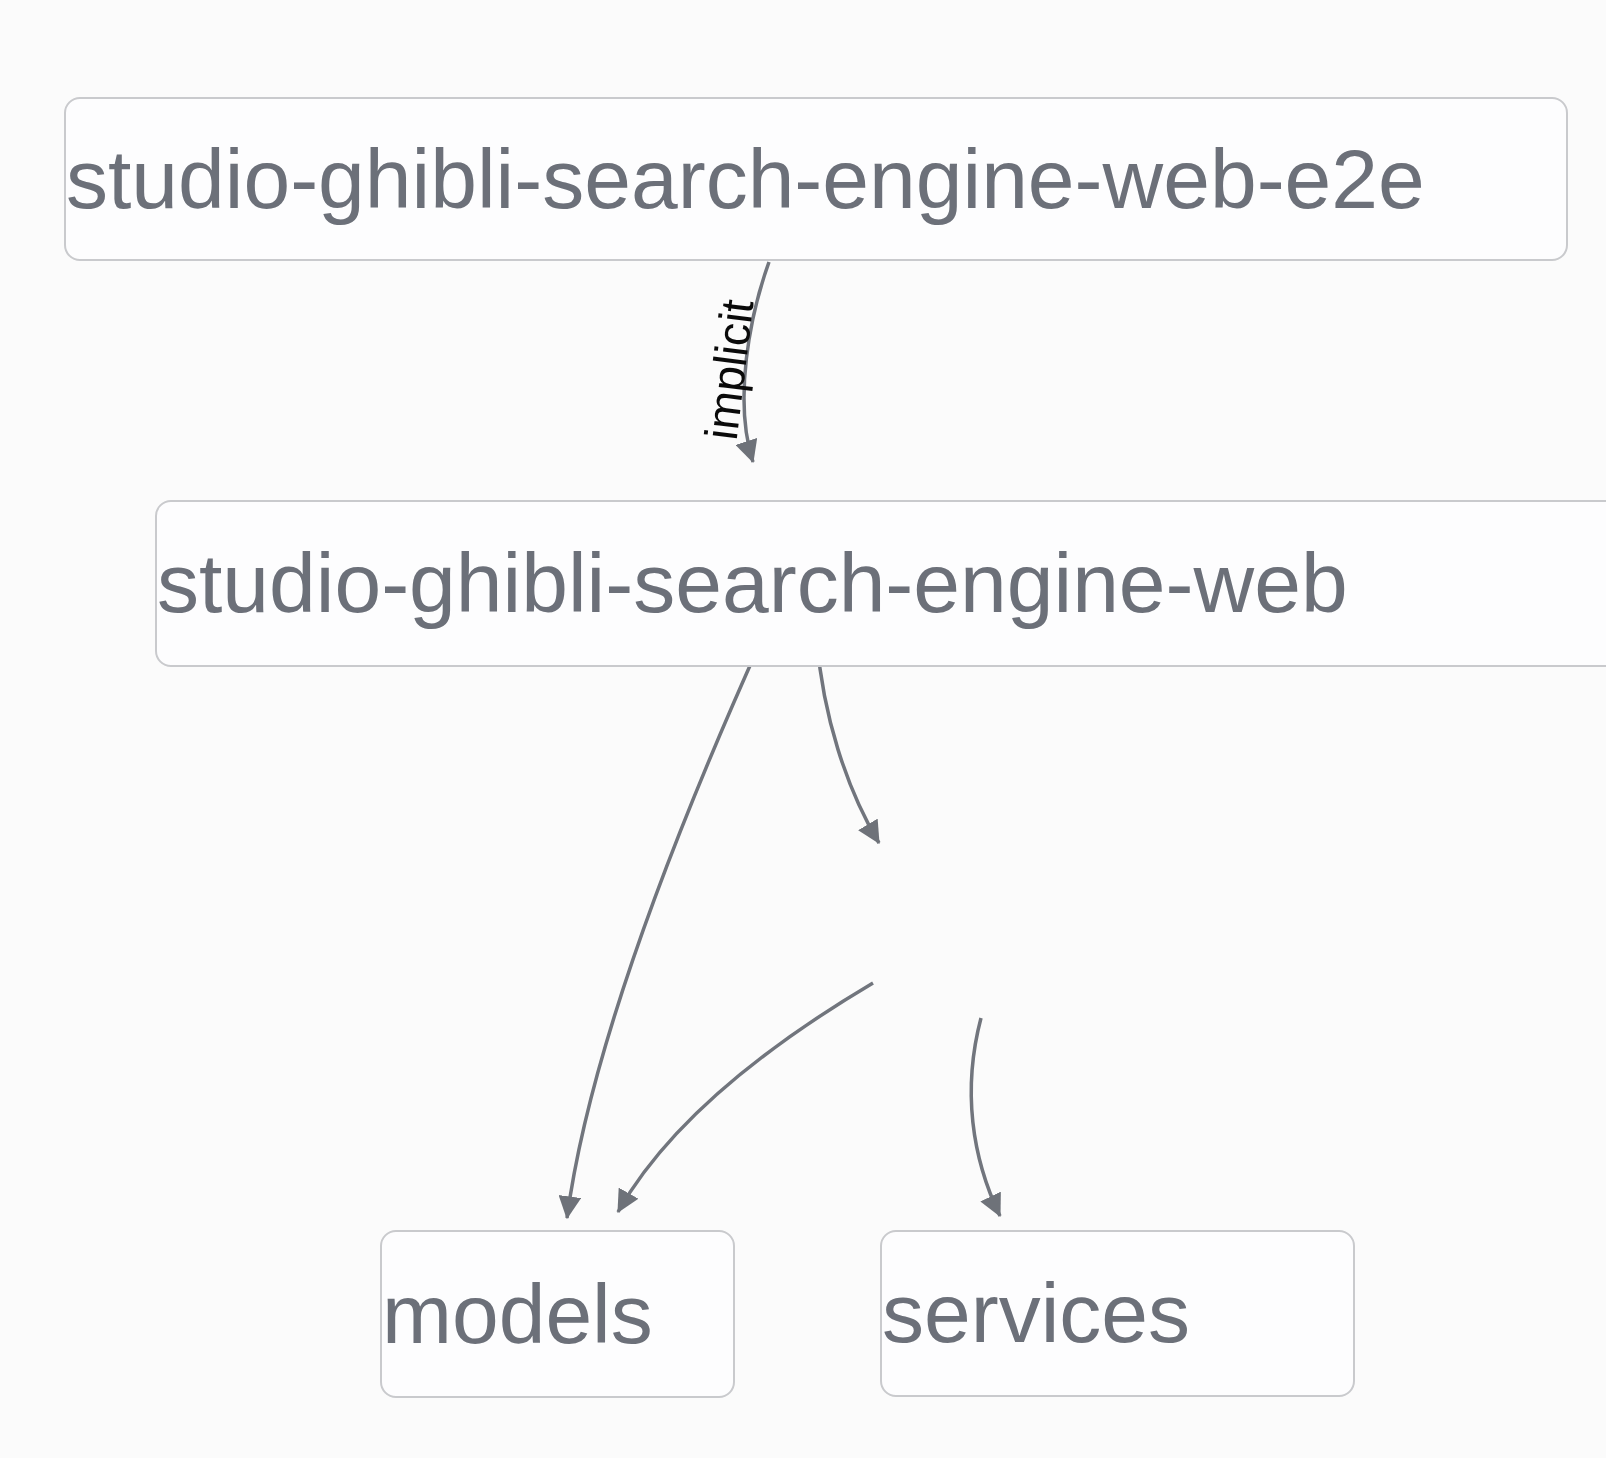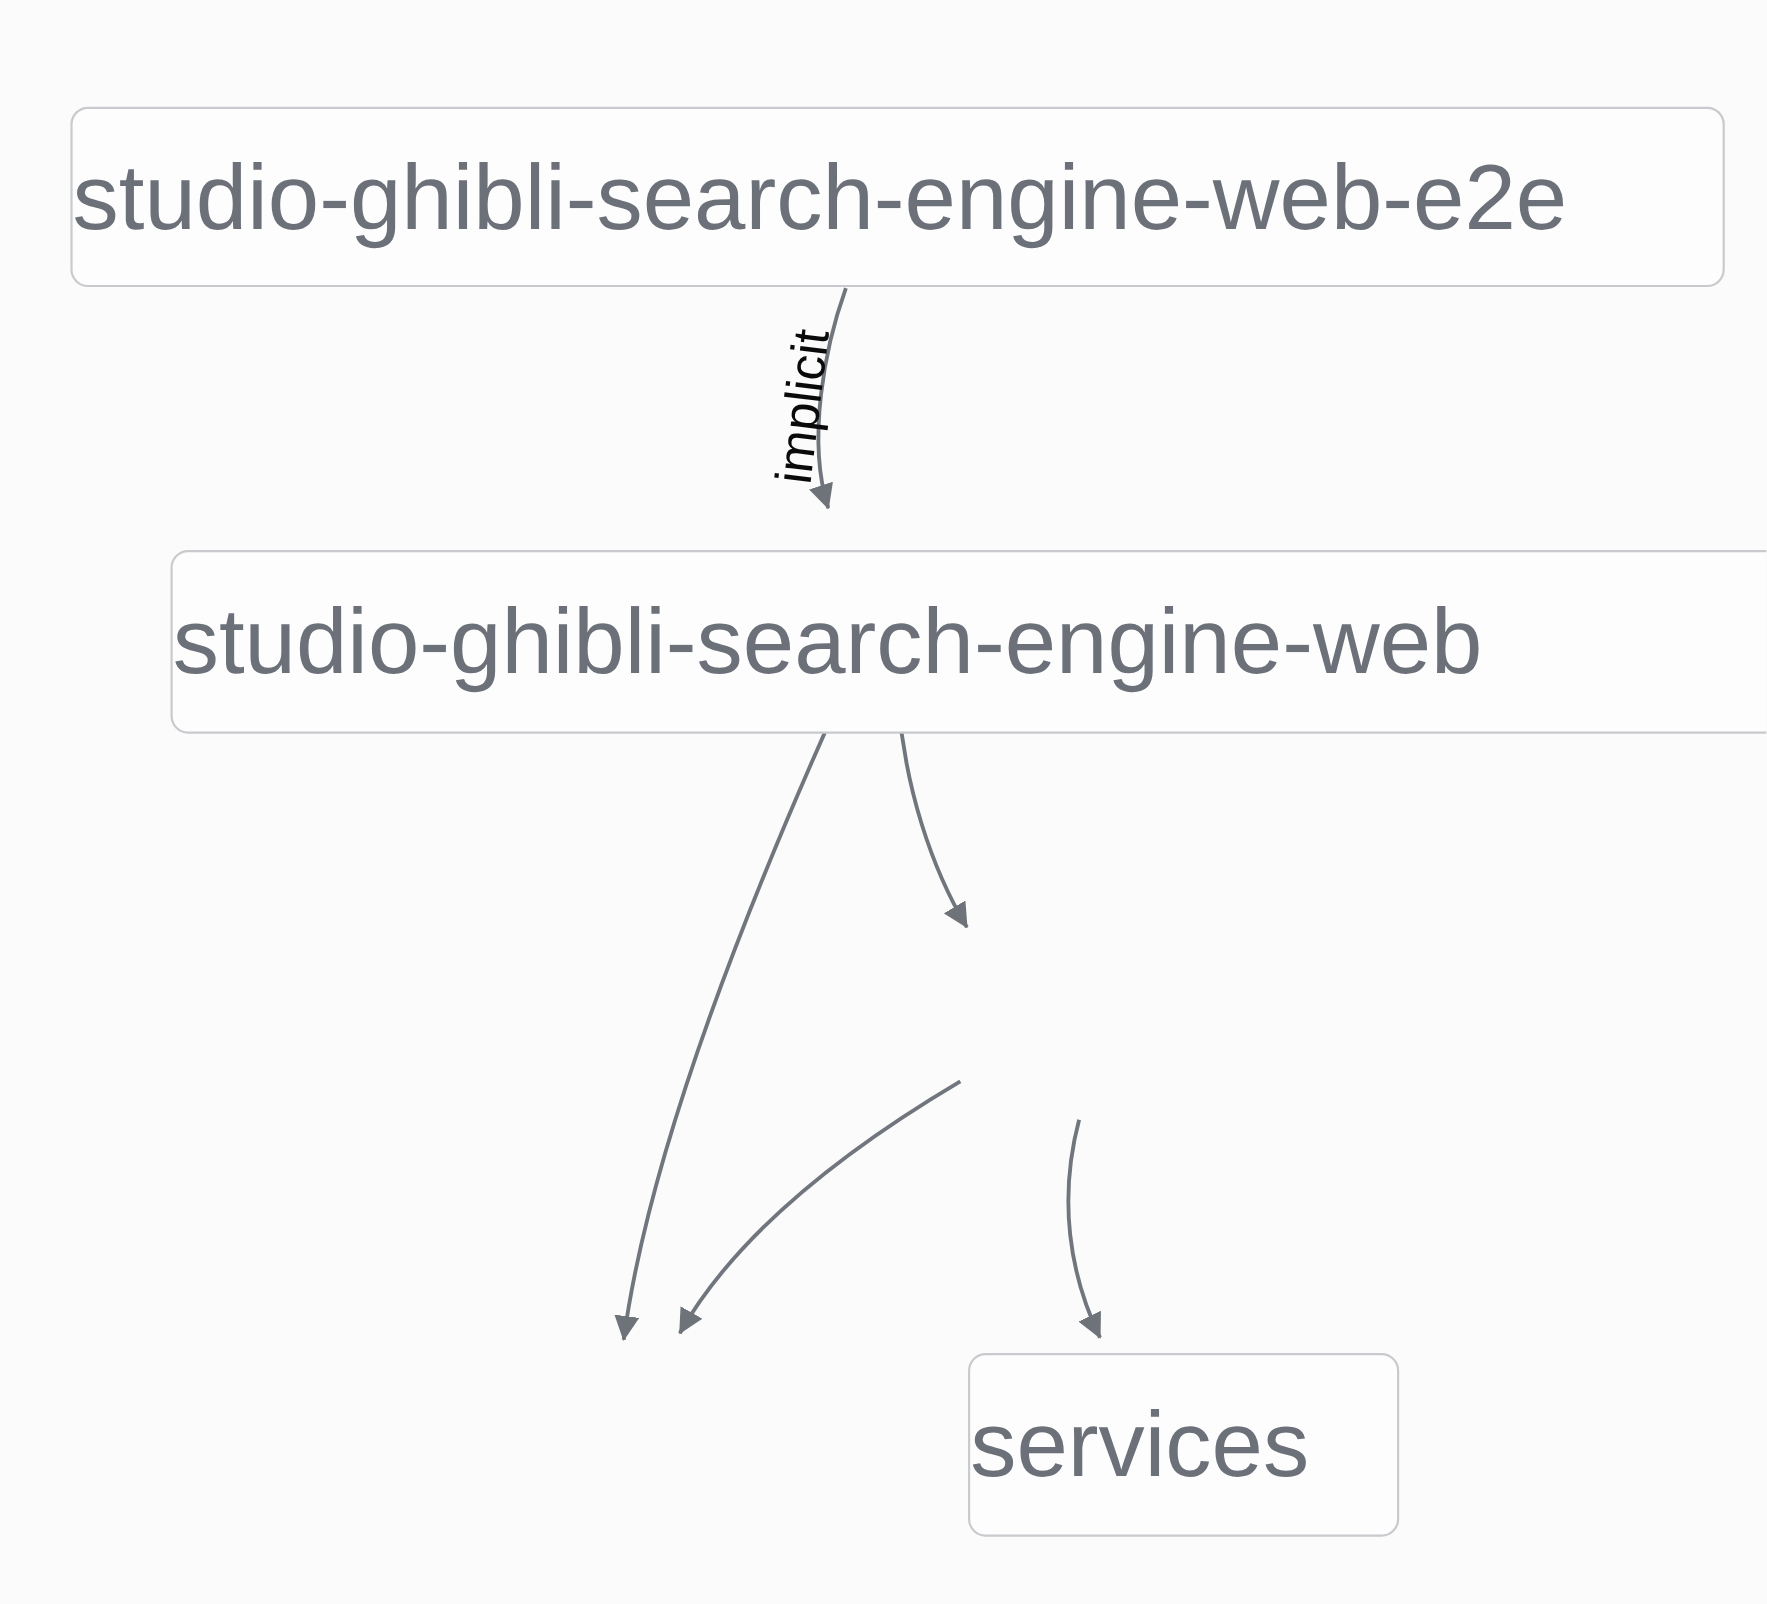--- a/index.html
+++ b/index.html
@@ -43,21 +43,21 @@
     border-radius: 16px;
     color: #6c7079;
     font-size: 84px;
     white-space: nowrap;
     cursor: pointer;
   }
   .node-e2e      { left: 64px;  top: 97px;   width: 1504px; height: 164px; }
   .node-web      { left: 155px; top: 473px;  width: 1596px; height: 167px; margin-top: 27px; }
   .node-store    { left: 873px; top: 853px;  width: 274px;  height: 164px; }
   .node-models   { left: 380px; top: 1230px; width: 355px;  height: 168px; }
-  .node-services { left: 880px; top: 1230px; width: 392px;  height: 167px; }
+  .node-services { left: 880px; top: 1230px; width: 475px;  height: 167px; }
 </style>
 </head>
 <body>
 
 <div class="canvas">
 
   <svg class="edges-layer" viewBox="0 0 1606 1458" xmlns="http://www.w3.org/2000/svg">
     <defs>
       <marker id="arrow" viewBox="0 0 10 10" refX="9.5" refY="5" markerWidth="6.5" markerHeight="6.5" orient="auto-start-reverse">
         <path d="M 0 0 L 10 5 L 0 10 z" fill="#6e7279"></path>
@@ -79,18 +79,21 @@
 
   <div class="node node-e2e">
     <span>studio-ghibli-search-engine-web-e2e</span>
   </div>
 
   <div class="node node-web">
     <span>studio-ghibli-search-engine-web</span>
   </div>
 
 
+  <div class="node node-models">
+    <span>models</span>
+  </div>
 
   <div class="node node-services">
     <span>services</span>
   </div>
 
 </div>
 
 </body></html>

